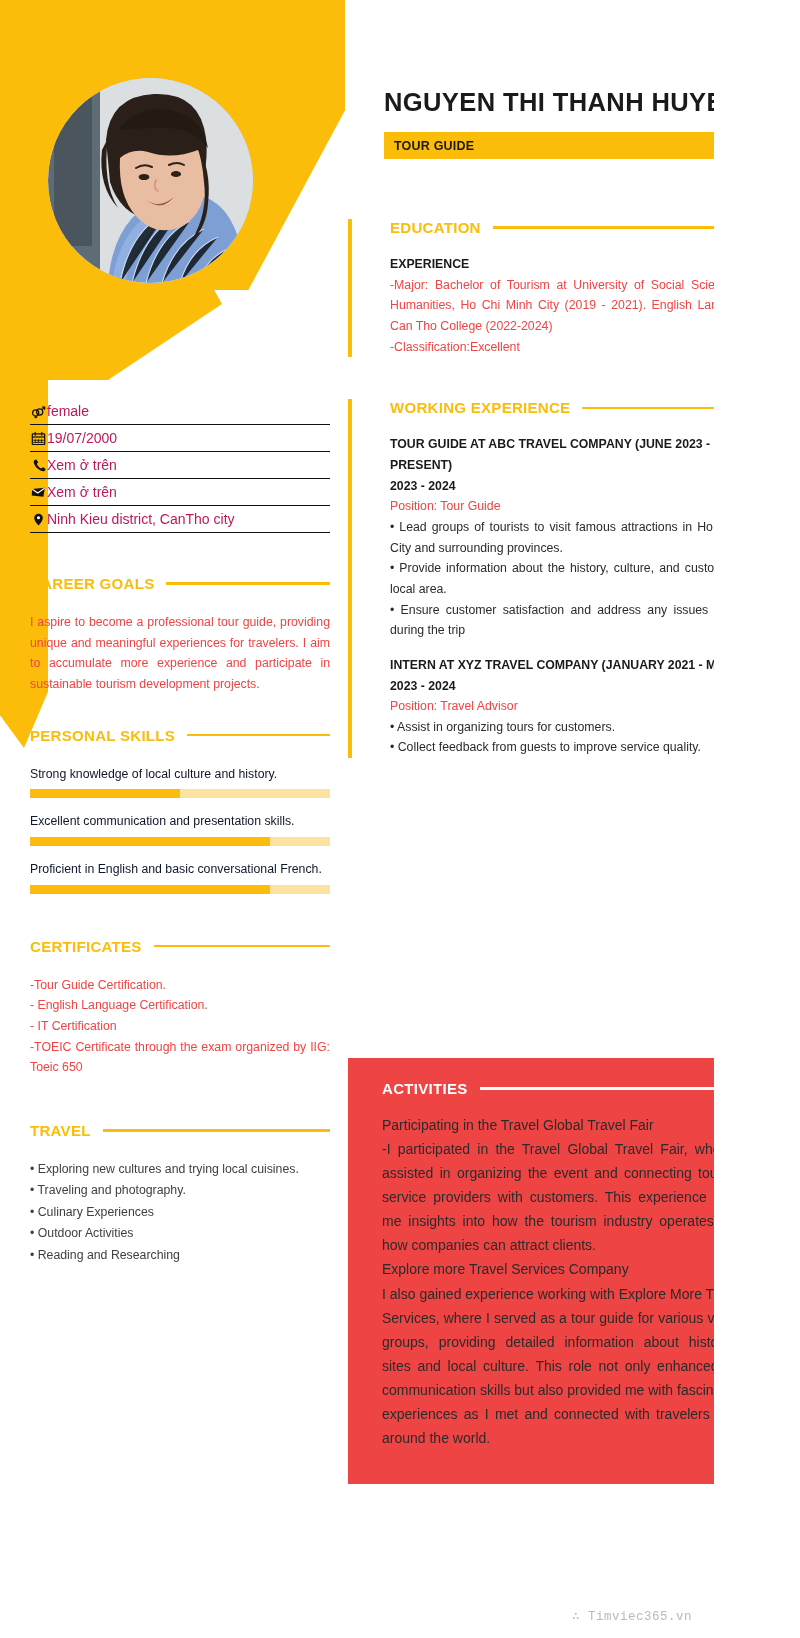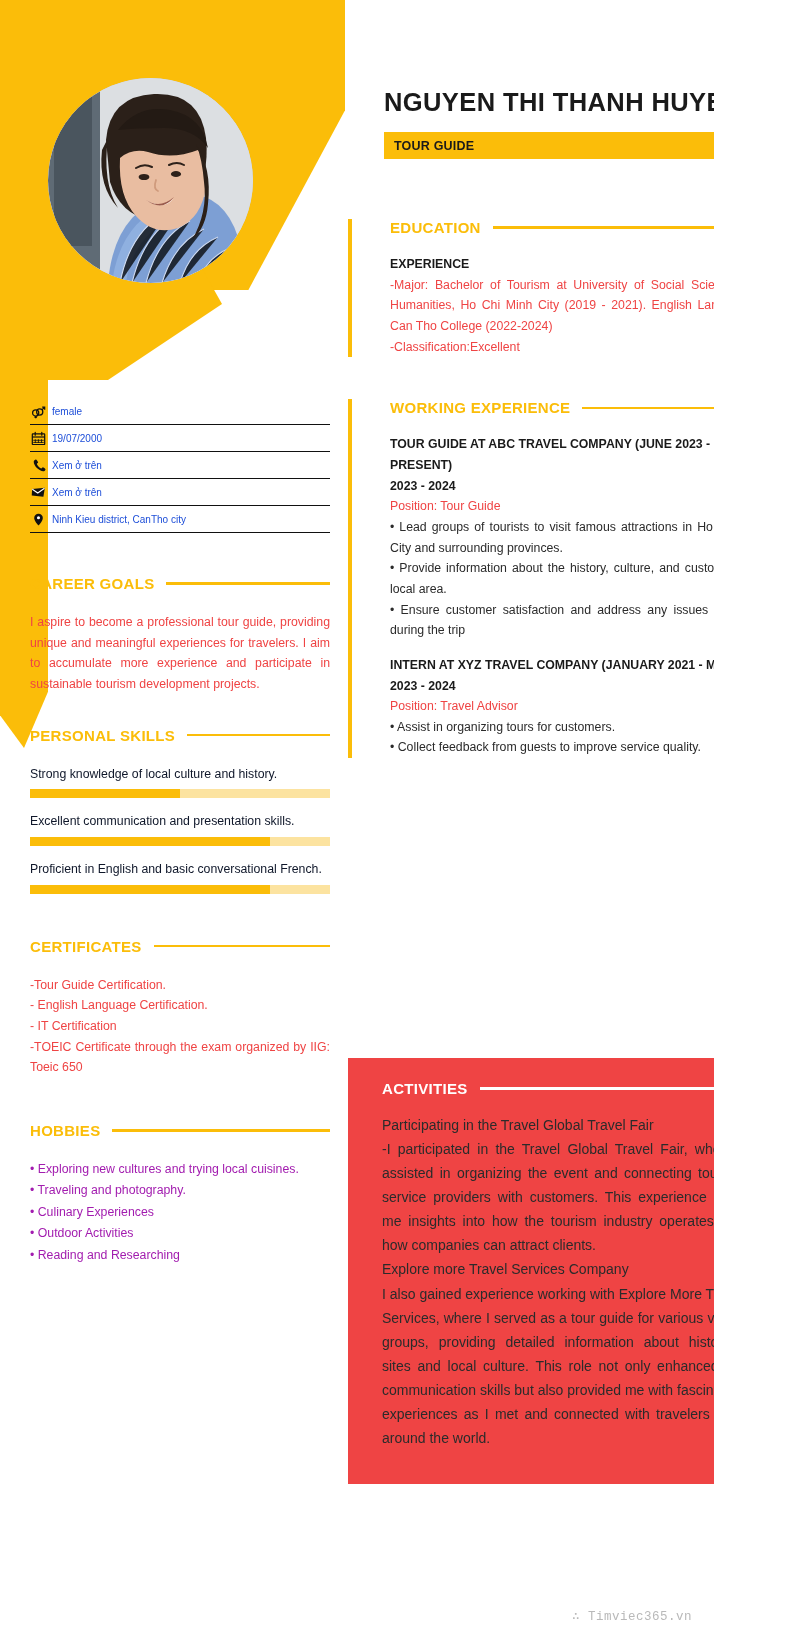--- a/index.html
+++ b/index.html
@@ -134,25 +134,24 @@
     text-align: justify;
     text-indent: 0;
   }
   .gap-10 { height: 14px; }
 
   
   .info-table { width: 300px; }
   .info-row {
     display: flex;
     align-items: center;
-    gap: 5px;
     height: 27px;
     border-bottom: 1.6px solid #111;
-    font-size: 10px;
-    color: #1d4ed8;
+    font-size: 14px;
+    color: #be185d;
   }
   .info-row:first-child { border-top: none; }
   .info-row .ic {
     width: 17px;
     display: inline-flex;
     align-items: center;
     justify-content: center;
     flex: 0 0 17px;
   }
   .info-row .ic svg { display: block; }
@@ -190,21 +189,21 @@
     position: relative;
   }
   .skill-fill {
     height: 100%;
     background: #fbbd09;
   }
 
   
   .hobby-line {
     font-size: 12.3px;
-    color: #a21caf;
+    color: #404040;
     line-height: 1.75;
     text-align: justify;
   }
 
   
   .activities-card {
     position: absolute;
     left: 348px;
     top: 1058px;
     width: 420px;
@@ -448,21 +447,21 @@
         <div class="lsec-rule"></div>
       </div>
       <div class="body-text nojust">-Tour Guide Certification.</div>
       <div class="body-text nojust">- English Language Certification.</div>
       <div class="body-text nojust">- IT Certification</div>
       <div class="body-text">-TOEIC Certificate through the exam organized by IIG: Toeic 650</div>
     </div>
 
     <div class="lsection" style="margin-top:44px;">
       <div class="lsec-head">
-        <div class="lsec-title">HOBBIES</div>
+        <div class="lsec-title">TRAVEL</div>
         <div class="lsec-rule"></div>
       </div>
       <div class="hobby-line">•    Exploring new cultures and trying local cuisines.</div>
       <div class="hobby-line nojust" style="text-align:left;">•    Traveling and photography.</div>
       <div class="hobby-line" style="text-align:left;">•    Culinary Experiences</div>
       <div class="hobby-line" style="text-align:left;">•    Outdoor Activities</div>
       <div class="hobby-line" style="text-align:left;">•    Reading and Researching</div>
     </div>
 
   </div>

